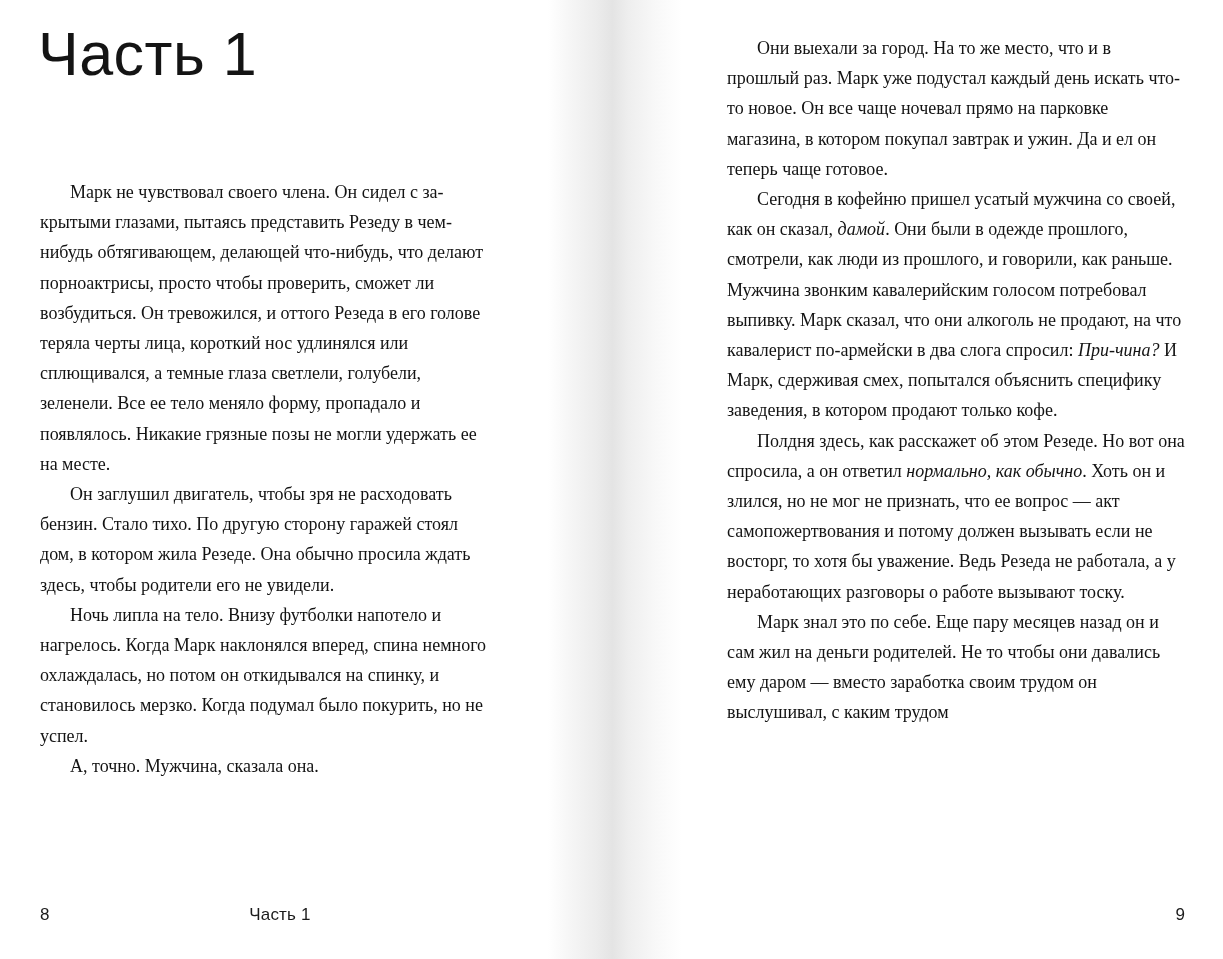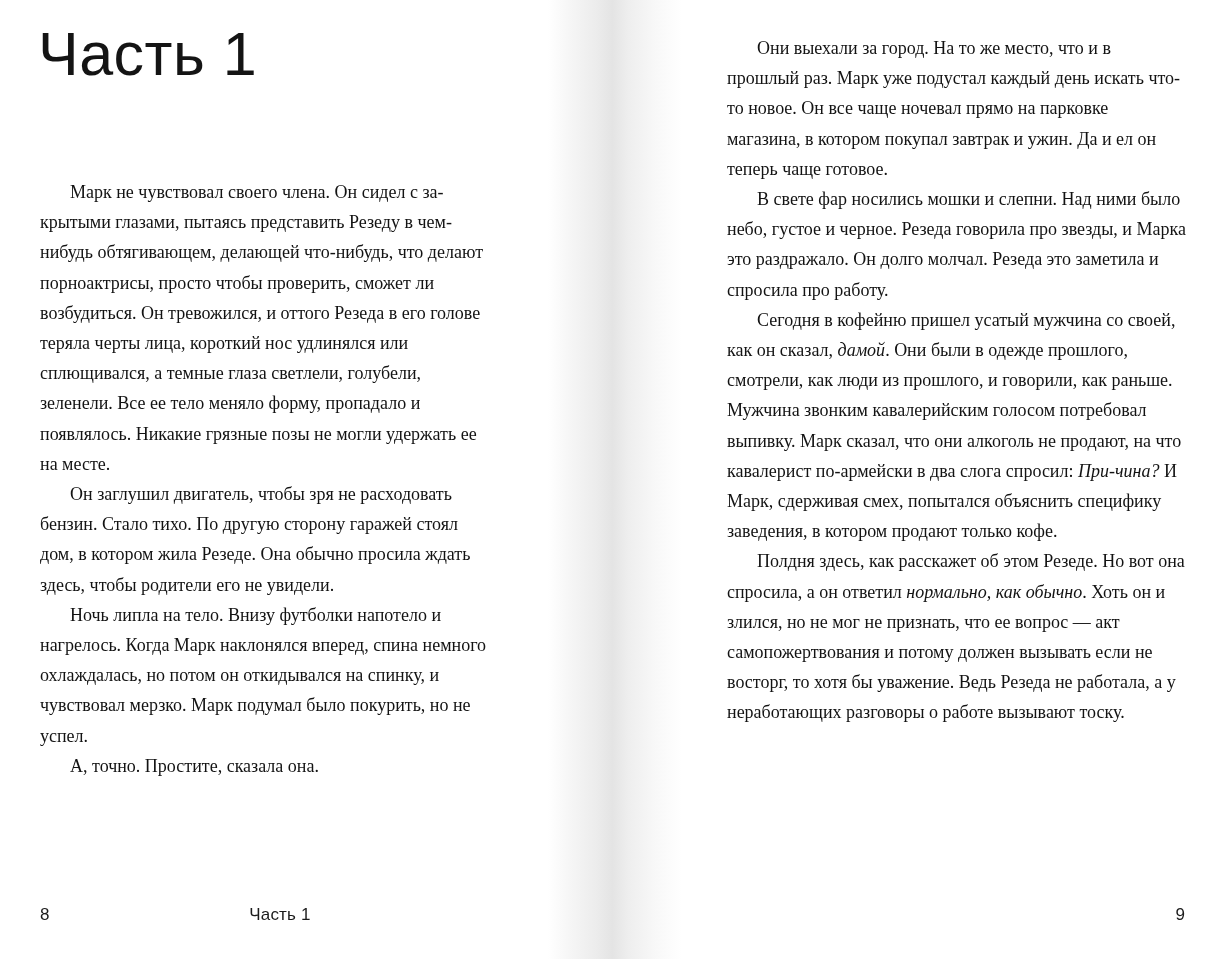--- a/index.html
+++ b/index.html
@@ -119,39 +119,39 @@
 
 <div class="spread">
 
   <div class="page page-left">
 
     <div class="chapter-title">Часть 1</div>
 
     <div class="col col-left">
       <p>Марк не чувствовал своего члена. Он сидел с за­крытыми глазами, пытаясь представить Резеду в чем-нибудь обтягивающем, делающей что-нибудь, что делают порноактрисы, просто чтобы проверить, сможет ли возбудиться. Он трево­жился, и оттого Резеда в его голове теряла черты лица, короткий нос удлинялся или сплющивался, а темные глаза светлели, голубели, зеленели. Все ее тело меняло форму, пропадало и появлялось. Никакие грязные позы не могли удержать ее на месте.</p>
       <p>Он заглушил двигатель, чтобы зря не расходо­вать бензин. Стало тихо. По другую сторону га­ражей стоял дом, в котором жила Резеде. Она обычно просила ждать здесь, чтобы родители его не увидели.</p>
-      <p>Ночь липла на тело. Внизу футболки напоте­ло и нагрелось. Когда Марк наклонялся вперед, спина немного охлаждалась, но потом он отки­дывался на спинку, и чувствовал мерзко. Марк подумал было покурить, но не успел.</p>
-      <p>А, точно. Простите, сказала она.</p>
+      <p>Ночь липла на тело. Внизу футболки напоте­ло и нагрелось. Когда Марк наклонялся вперед, спина немного охлаждалась, но потом он отки­дывался на спинку, и становилось мерзко. Когда подумал было покурить, но не успел.</p>
+      <p>А, точно. Мужчина, сказала она.</p>
     </div>
 
     <div class="footer">
       <span class="folio folio-left">8</span>
       <span class="running-head">Часть 1</span>
     </div>
   </div>
 
   <div class="gutter"></div>
 
   <div class="page page-right">
 
     <div class="col col-right" id="right-body">
         <p><span>Они выехали за город. На то же место, что и в прошлый раз. Марк уже подустал каждый день искать что-то новое. Он все чаще ночевал прямо на парковке магазина, в котором покупал завтрак и ужин. Да и ел он теперь чаще готовое.</span></p>
-        <p><span>В свете фар носились мошки и слепни. Над ними было небо, густое и черное. Резеда го­ворила про звезды, и Марка это раздражало. Он долго молчал. Резеда это заметила и спросила про работу.</span></p>
         <p><span>Сегодня в кофейню пришел усатый мужчина со своей, как он сказал, </span><em>дамой</em><span>. Они были в оде­жде прошлого, смотрели, как люди из прошло­го, и говорили, как раньше. Мужчина звонким кавалерийским голосом потребовал выпивку. Марк сказал, что они алкоголь не продают, на что кавалерист по-армейски в два слога спросил: </span><em>При-чина?</em><span> И Марк, сдерживая смех, попытался объяснить специфику заведения, в котором про­дают только кофе.</span></p>
         <p><span>Полдня здесь, как расскажет об этом Резеде. Но вот она спросила, а он ответил </span><em>нормально, как обычно</em><span>. Хоть он и злился, но не мог не признать, что ее вопрос — акт самопожертвования и пото­му должен вызывать если не восторг, то хотя бы уважение. Ведь Резеда не работала, а у неработа­ющих разговоры о работе вызывают тоску.</span></p>
+        <p><span>Марк знал это по себе. Еще пару месяцев на­зад он и сам жил на деньги родителей. Не то что­бы они давались ему даром — вместо заработка своим трудом он выслушивал, с каким трудом</span></p>
       </div>
 
     <div class="footer">
       <span class="folio folio-right">9</span>
     </div>
   </div>
 
 </div>
 
 </body></html>

